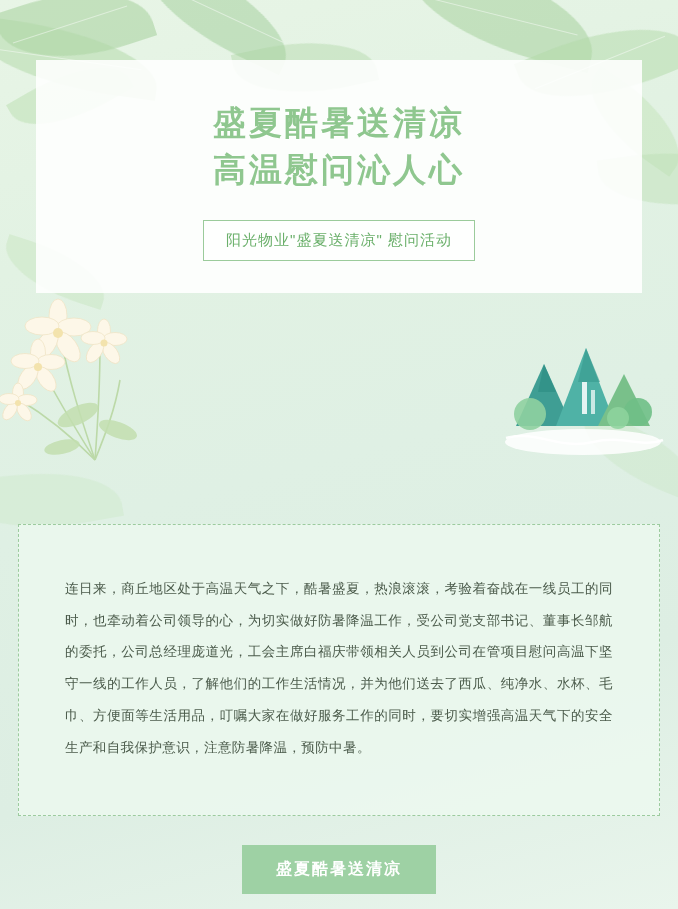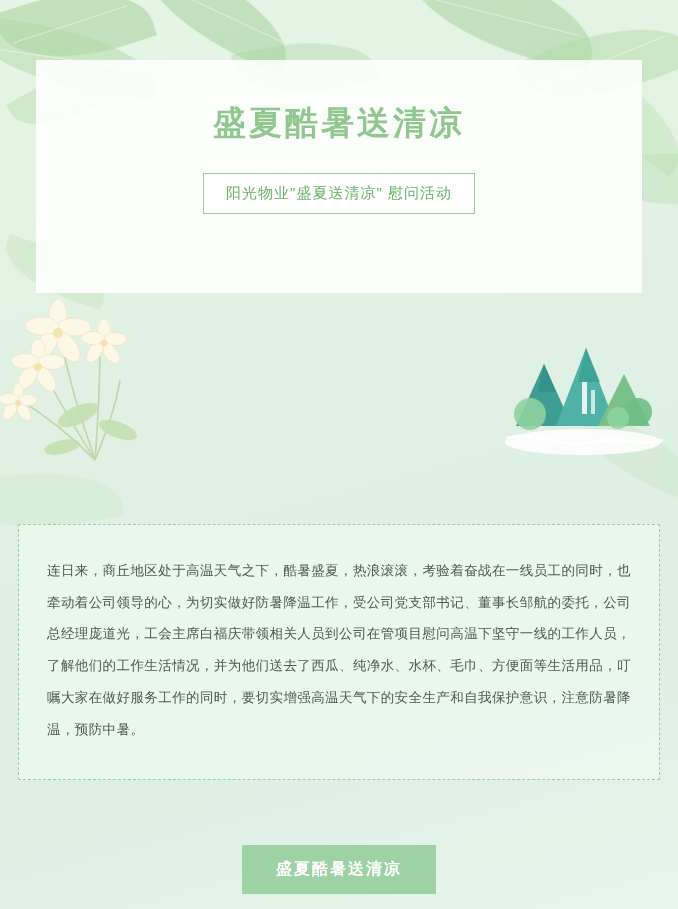--- a/index.html
+++ b/index.html
@@ -99,21 +99,21 @@
     background: rgba(238,249,240,0.75);
     padding: 30px 28px 34px 28px;
     z-index: 2;
   }
   .body-text {
     font-size: 13.5px;
     color: #4b5b4b;
     line-height: 2.35;
     text-align: justify;
     letter-spacing: 0.4px;
-    margin: 0;
+    margin: 18px;
   }
 
   
   .footer-wrap {
     position: absolute;
     left: 0;
     top: 845px;
     width: 100%;
     display: flex;
     justify-content: center;
@@ -215,20 +215,21 @@
     <circle cx="120" cy="88" r="11" fill="#8ed49d" opacity="0.85"></circle>
     <rect x="84" y="52" width="5" height="32" fill="#ffffff" opacity="0.85"></rect>
     <rect x="93" y="60" width="4" height="24" fill="#ffffff" opacity="0.7"></rect>
     <path d="M8 108 C 40 100, 60 120, 95 112 C 125 105, 145 118, 165 110" stroke="#ffffff" stroke-width="2.5" fill="none" opacity="0.9"></path>
   </svg>
 </div>
 
 <div class="header-card">
   <div class="title-block">
     <div class="title-line">盛夏酷暑送清凉</div>
+    <div class="title-line">高温慰问沁人心</div>
   </div>
   <div class="subtitle-wrap">
     <div class="subtitle-box">阳光物业"盛夏送清凉" 慰问活动</div>
   </div>
 </div>
 
 <div class="body-card">
   <p class="body-text">连日来，商丘地区处于高温天气之下，酷暑盛夏，热浪滚滚，考验着奋战在一线员工的同时，也牵动着公司领导的心，为切实做好防暑降温工作，受公司党支部书记、董事长邹航的委托，公司总经理庞道光，工会主席白福庆带领相关人员到公司在管项目慰问高温下坚守一线的工作人员，了解他们的工作生活情况，并为他们送去了西瓜、纯净水、水杯、毛巾、方便面等生活用品，叮嘱大家在做好服务工作的同时，要切实增强高温天气下的安全生产和自我保护意识，注意防暑降温，预防中暑。</p>
 </div>
 

